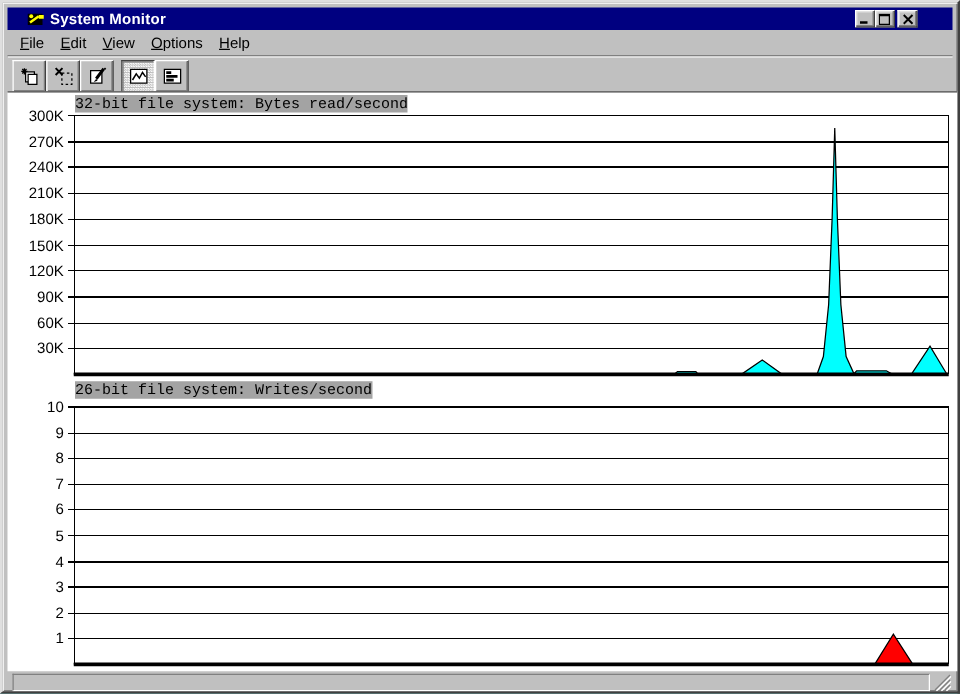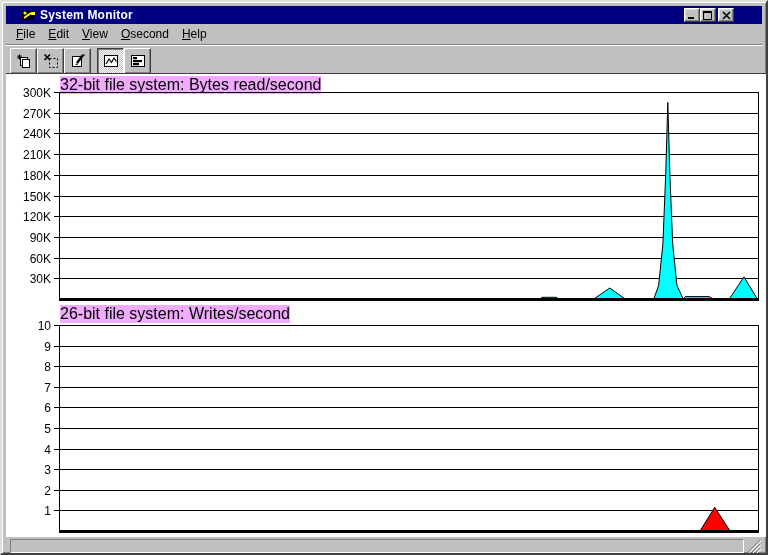--- a/index.html
+++ b/index.html
@@ -34,21 +34,21 @@
     box-shadow:inset -1px -1px 0 #808080;
     display:flex;align-items:center;justify-content:center;cursor:default;}
   .tool-btn.pressed{
     border-color:#404040 #ffffff #ffffff #404040;
     box-shadow:inset 1px 1px 0 #808080;
     background-image:conic-gradient(#ffffff 0 25%, #c0c0c0 0 50%, #ffffff 0 75%, #c0c0c0 0);
     background-size:2px 2px;}
   .tool-gap{width:6px;}
   .client{position:absolute;left:4px;top:71px;width:760px;height:464px;background:#ffffff;
     border-top:1px solid #404040;}
-  .chart-title{position:absolute;left:54px;font-size:16px;white-space:nowrap;background:#f0abfc;}
+  .chart-title{position:absolute;left:54px;font-size:12px;white-space:nowrap;background:#a3a3a3;font-family:Liberation Mono, monospace;}
   #chart1-title{top:2px;}
   #chart2-title{top:231px;}
   #plots{position:absolute;left:0;top:0;}
   #plots text{font-family:"Liberation Sans",sans-serif;font-size:12px;}
   .statusrow{position:absolute;left:4px;top:537px;right:4px;height:14px;}
   .status-panel{position:absolute;left:4px;right:18px;top:0;height:14px;background:#c0c0c0;
     border:1px solid;border-color:#808080 #ffffff #ffffff #808080;}
   .resize-grip{position:absolute;right:1px;top:0;width:14px;height:14px;}
 </style>
 </head>
@@ -83,21 +83,21 @@
           <path d="M1 1 L8 8 M8 1 L1 8" stroke="#000" stroke-width="1.6"></path>
         </svg>
       </button>
     </span>
   </div>
 
   <div class="menubar">
     <span class="menu-item"><span class="hot">F</span><span>ile</span></span>
     <span class="menu-item"><span class="hot">E</span><span>dit</span></span>
     <span class="menu-item"><span class="hot">V</span><span>iew</span></span>
-    <span class="menu-item"><span class="hot">O</span><span>second</span></span>
+    <span class="menu-item"><span class="hot">O</span><span>ptions</span></span>
     <span class="menu-item"><span class="hot">H</span><span>elp</span></span>
   </div>
 
   <div class="toolbar">
     <button class="tool-btn">
       <svg width="16" height="16" viewBox="0 0 16 16">
         <path d="M1 4 H6 M3.5 1.5 V6.5 M1.8 2.2 L5.2 5.8 M5.2 2.2 L1.8 5.8" stroke="#000" stroke-width="1" fill="none"></path>
         <rect x="4.5" y="4.5" width="7" height="8" fill="#fff" stroke="#000"></rect>
         <rect x="6.5" y="6.5" width="7" height="8" fill="#fff" stroke="#000"></rect>
       </svg>

